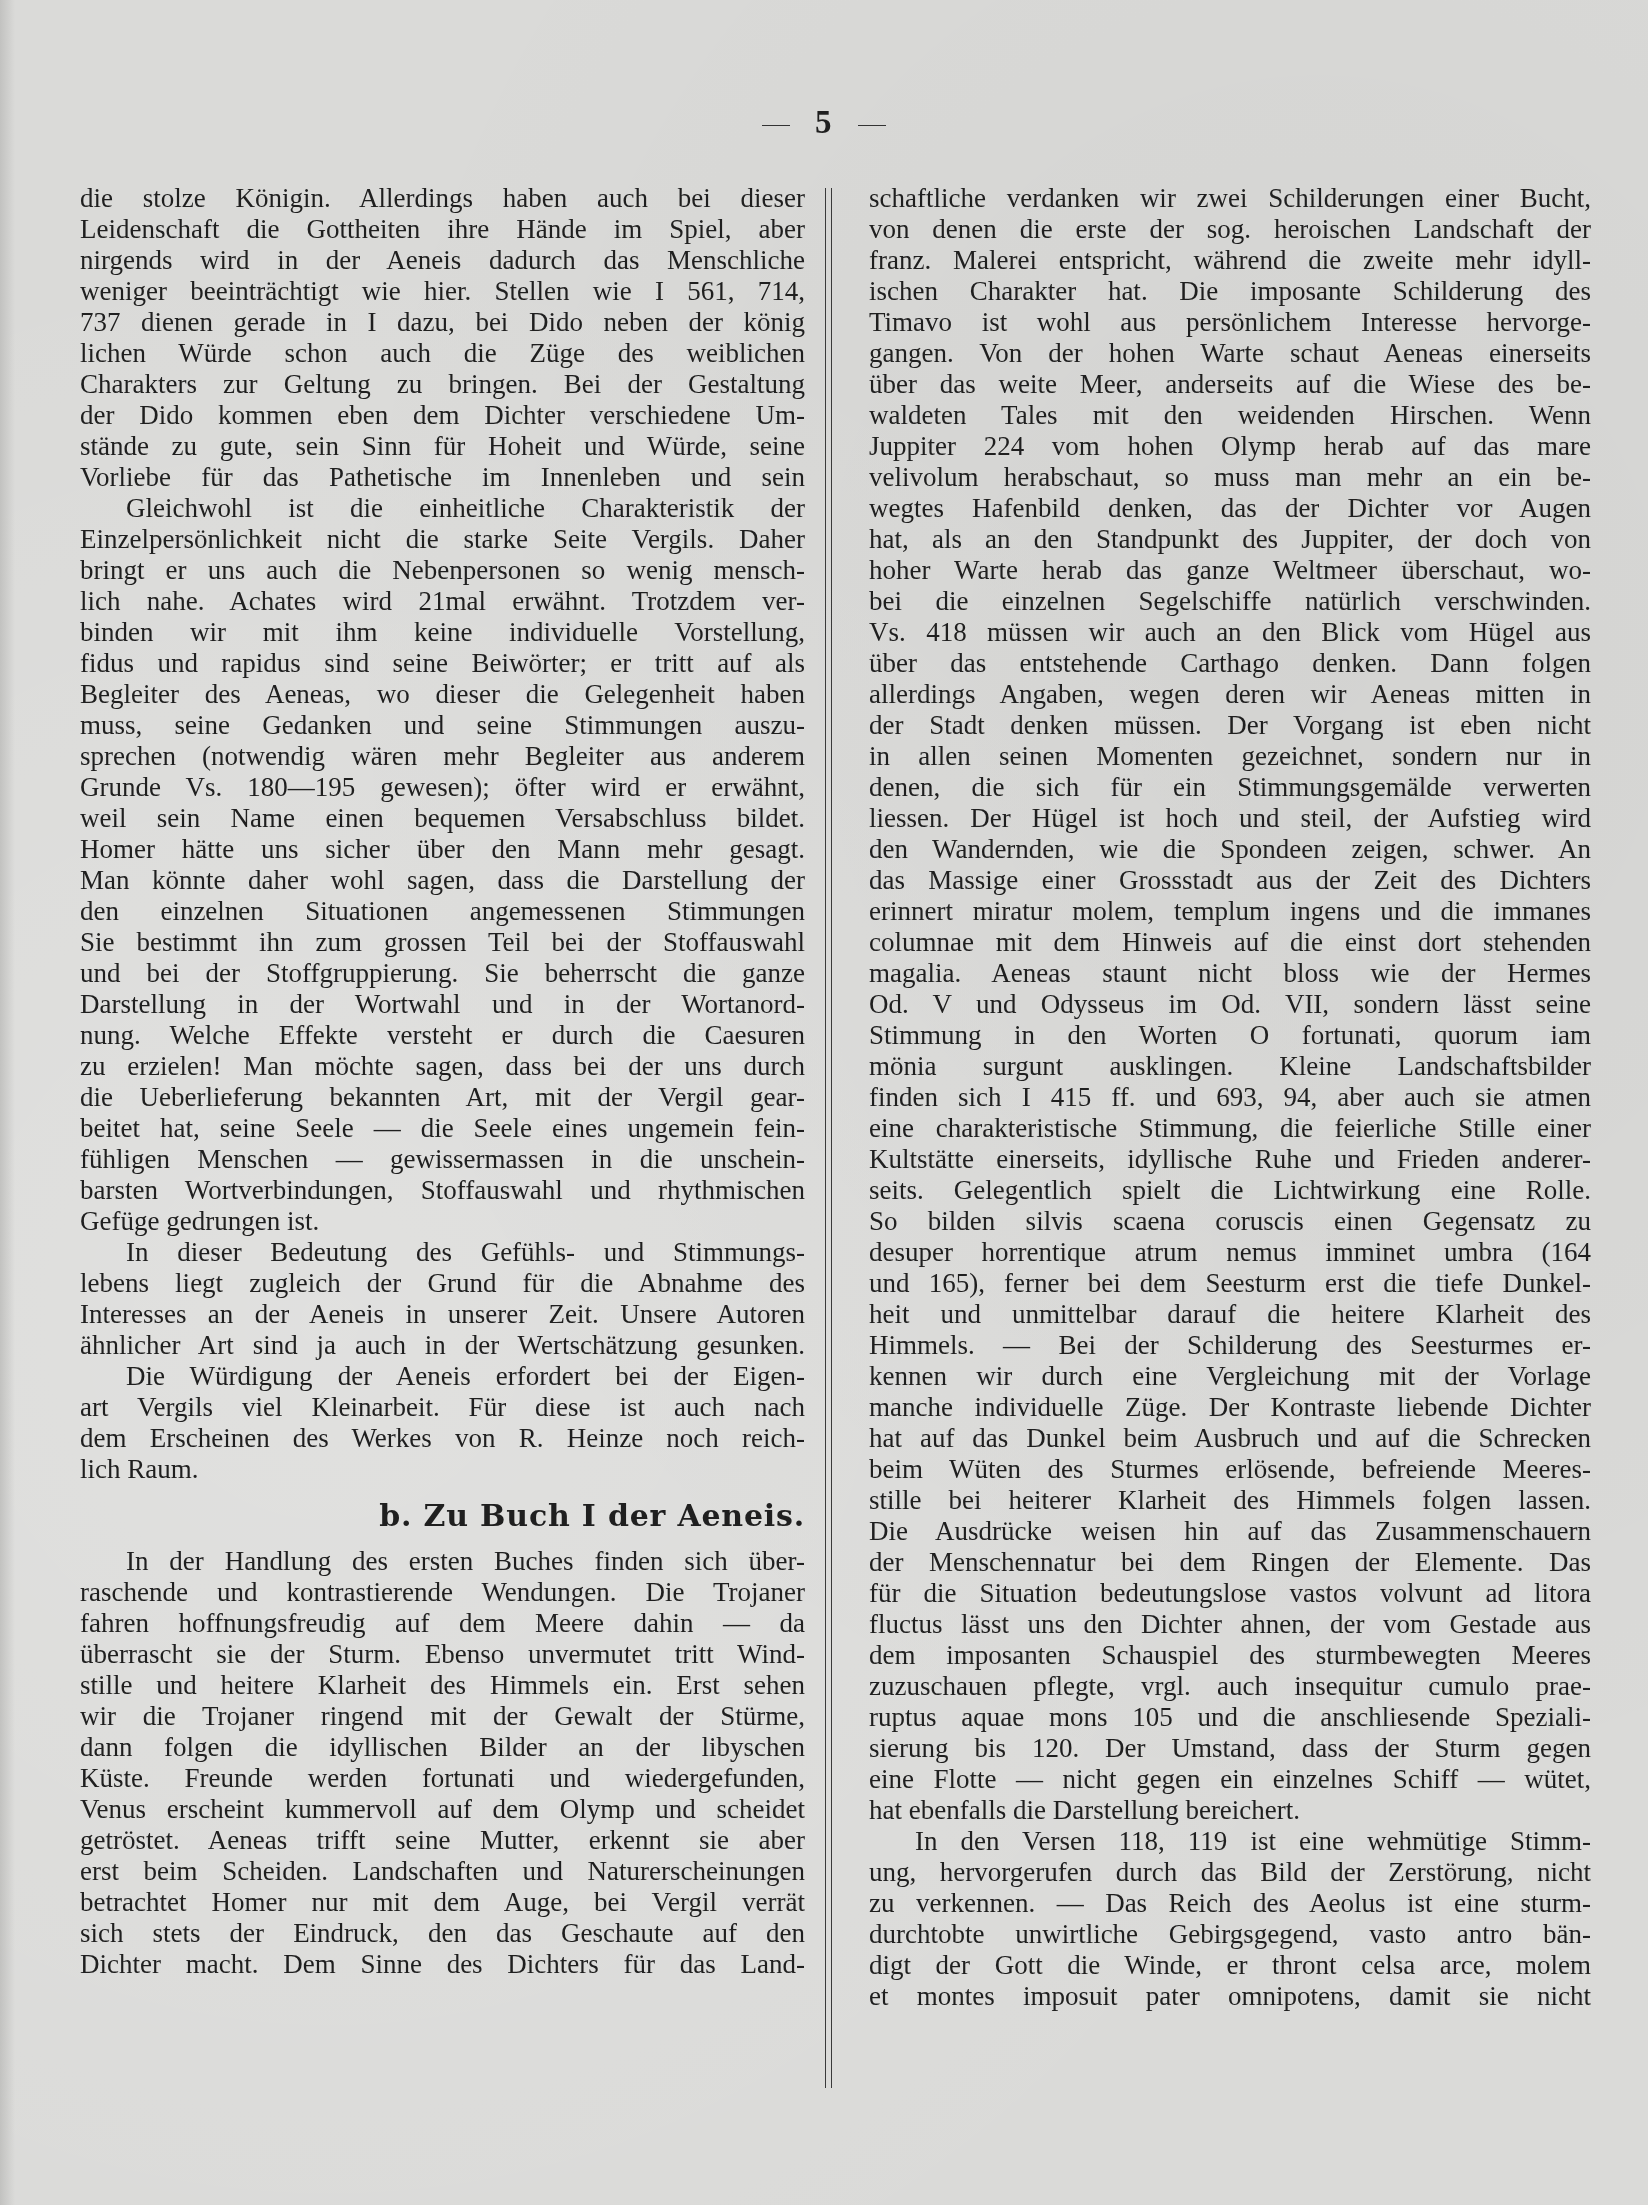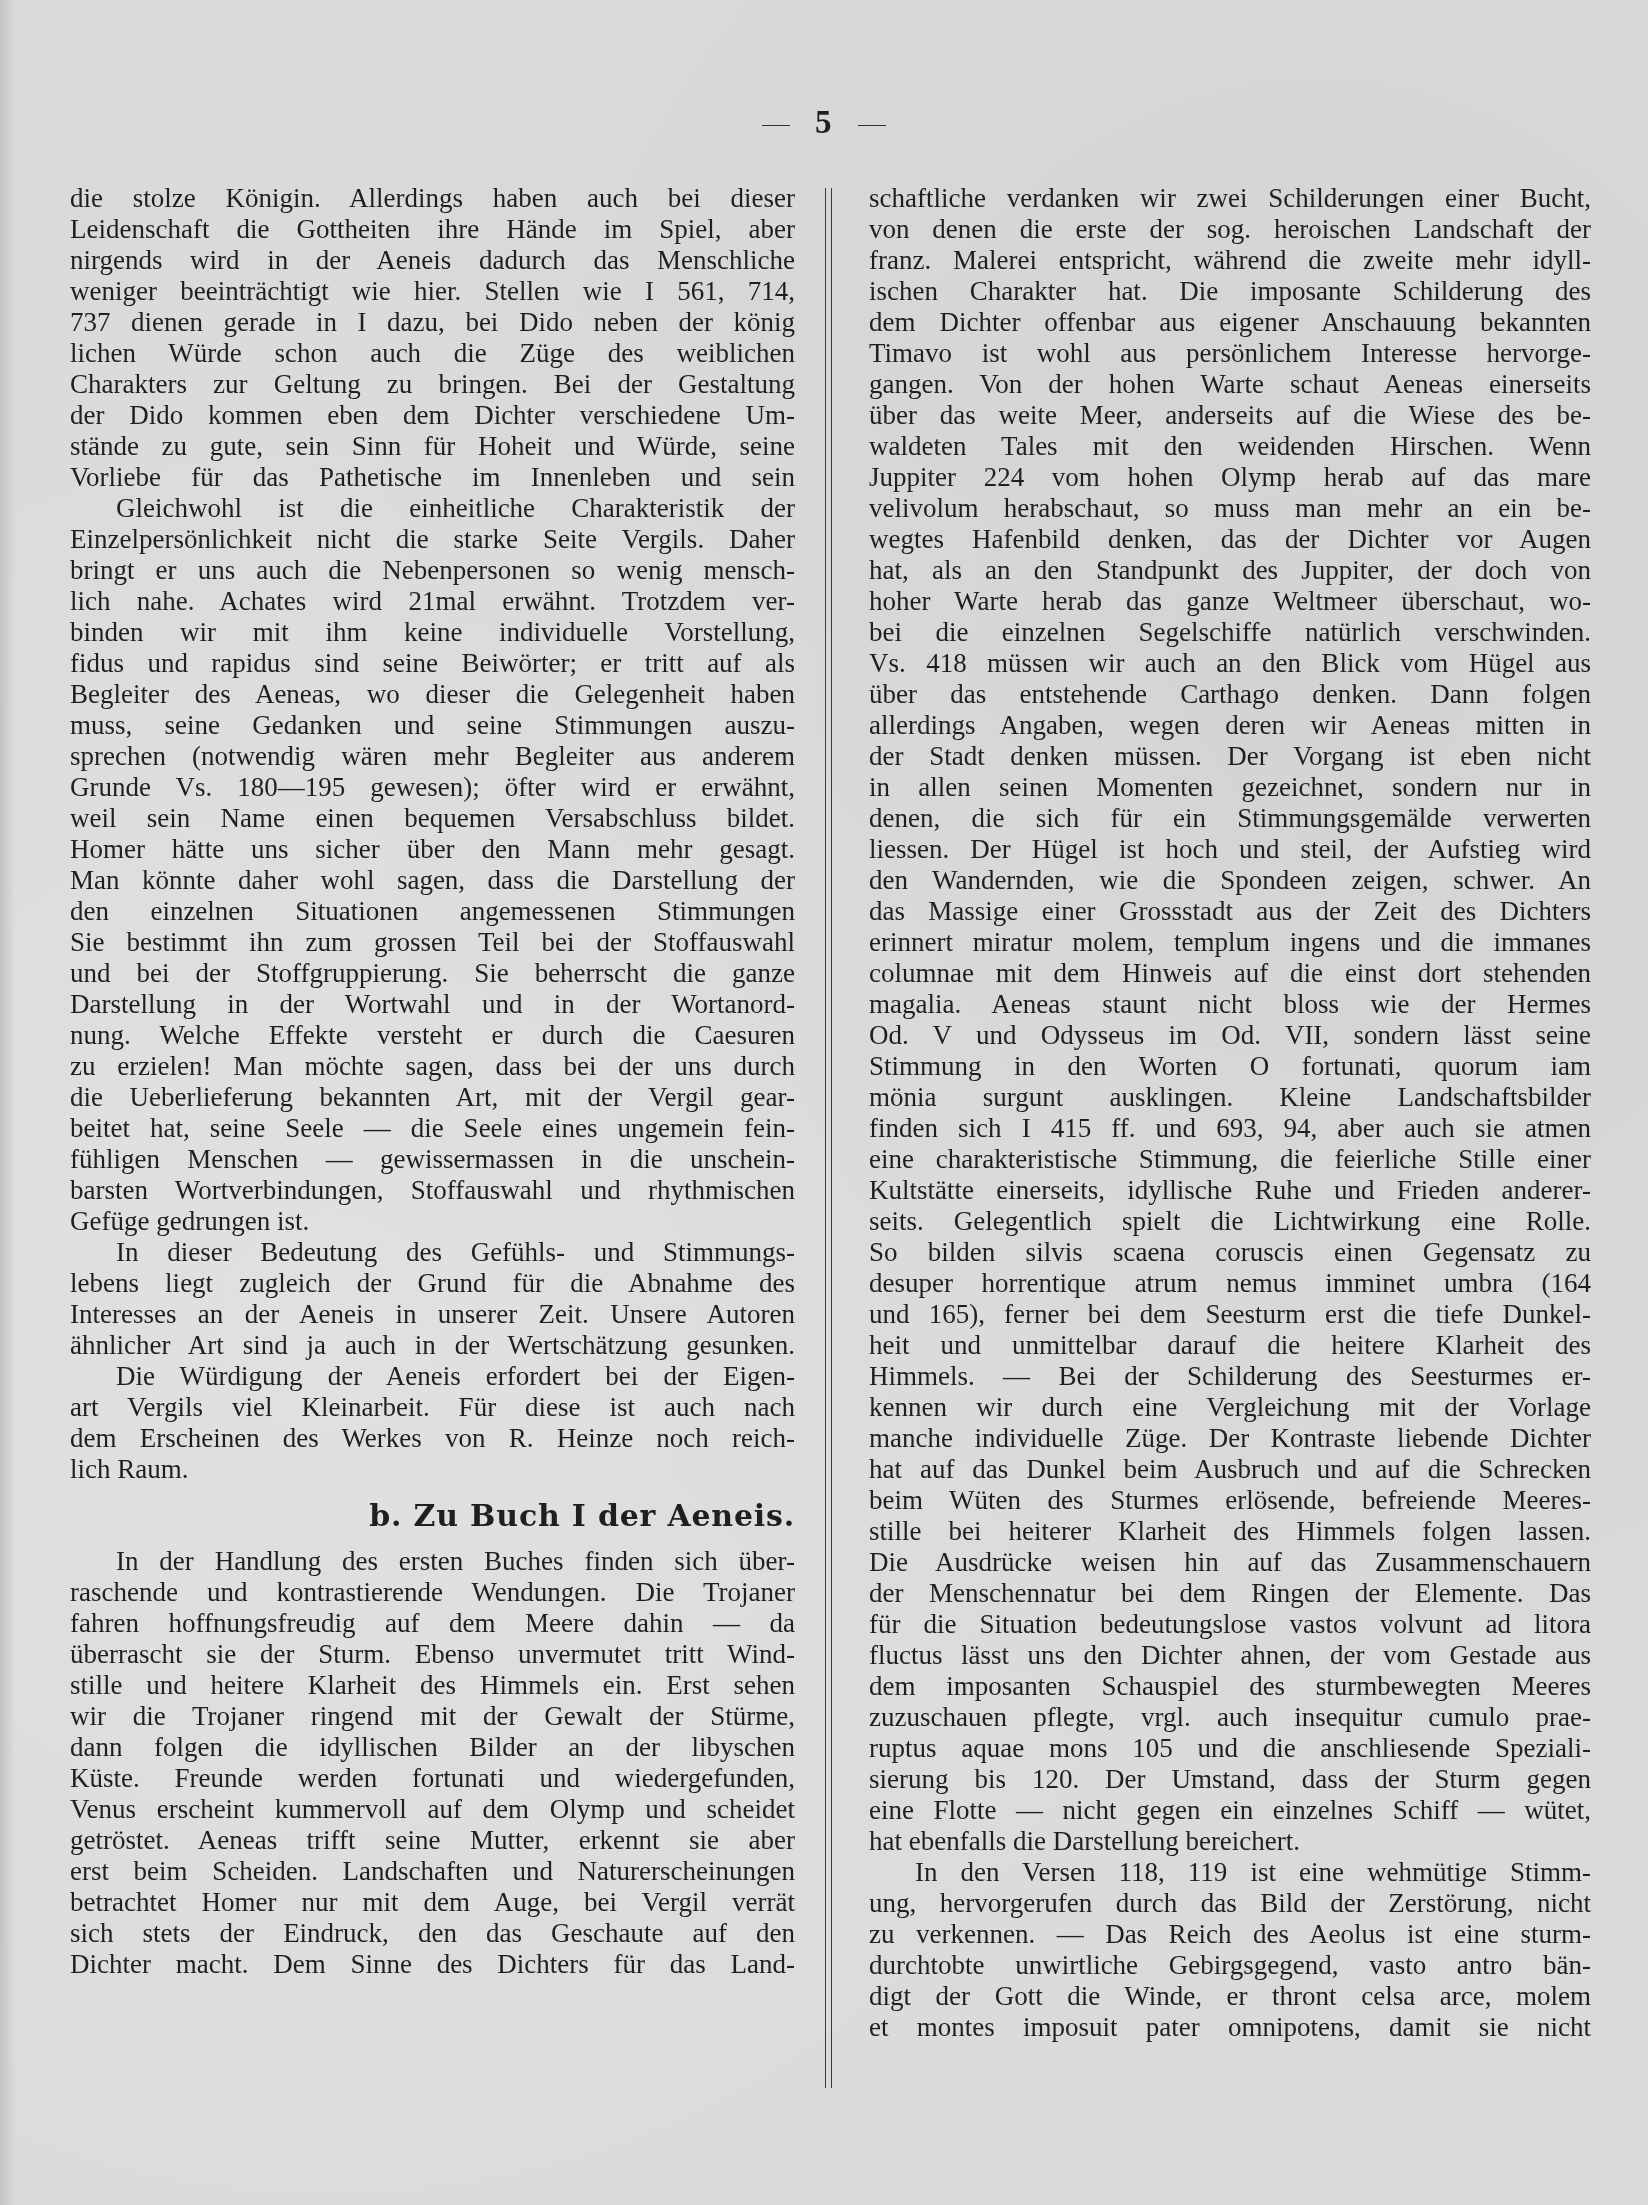--- a/index.html
+++ b/index.html
@@ -24,21 +24,21 @@
   }
   .page-number {
     position: absolute; top: 104px; left: 0; width: 1648px;
     text-align: center; font-size: 33px; font-weight: bold; letter-spacing: 1.6px;
   }
   .page-number .dash { display: inline-block; width: 28px; height: 1.6px; background: #333; vertical-align: middle; margin: 0 25px; }
   .column {
     position: absolute; top: 183px;
     font-size: 27px; line-height: 31px;
   }
-  .col-left { left: 70px; width: 725px; }
+  .col-left { left: 80px; width: 725px; }
   .col-right { left: 869px; width: 722px; }
   .line {
     display: block; white-space: nowrap;
     text-align: justify; text-align-last: justify;
     height: 31px; overflow: visible;
   }
   .line.last { text-align-last: left; }
   .line.indent { padding-left: 46px; }
   .heading {
     display: block; text-align: right; font-weight: bold;
@@ -119,21 +119,20 @@
       <span class="line">betrachtet  Homer  nur  mit  dem  Auge,  bei  Vergil  verrät</span>
       <span class="line">sich  stets  der  Eindruck,  den  das  Geschaute  auf  den</span>
       <span class="line">Dichter  macht.  Dem  Sinne  des  Dichters  für  das  Land-</span>
     </div>
   <div class="divider"></div>
   <div class="column col-right" id="col-right">
       <span class="line">schaftliche verdanken  wir zwei Schilderungen einer Bucht,</span>
       <span class="line">von  denen  die  erste  der  sog.  heroischen  Landschaft  der</span>
       <span class="line">franz. Malerei  entspricht, während  die  zweite  mehr  idyll-</span>
       <span class="line">ischen  Charakter  hat.  Die  imposante  Schilderung  des</span>
-      <span class="line">dem Dichter offenbar  aus  eigener Anschauung  bekannten</span>
       <span class="line">Timavo  ist  wohl  aus  persönlichem  Interesse  hervorge-</span>
       <span class="line">gangen.  Von  der  hohen  Warte  schaut  Aeneas  einerseits</span>
       <span class="line">über  das  weite  Meer,  anderseits  auf  die  Wiese  des  be-</span>
       <span class="line">waldeten  Tales  mit  den  weidenden  Hirschen.  Wenn</span>
       <span class="line">Juppiter  224  vom  hohen  Olymp  herab  auf  das  mare</span>
       <span class="line">velivolum  herabschaut,  so  muss  man  mehr  an  ein  be-</span>
       <span class="line">wegtes  Hafenbild  denken,  das  der  Dichter  vor  Augen</span>
       <span class="line">hat,  als  an  den  Standpunkt  des  Juppiter,  der  doch  von</span>
       <span class="line">hoher  Warte  herab  das  ganze Weltmeer  überschaut,  wo-</span>
       <span class="line">bei  die  einzelnen  Segelschiffe  natürlich  verschwinden.</span>

